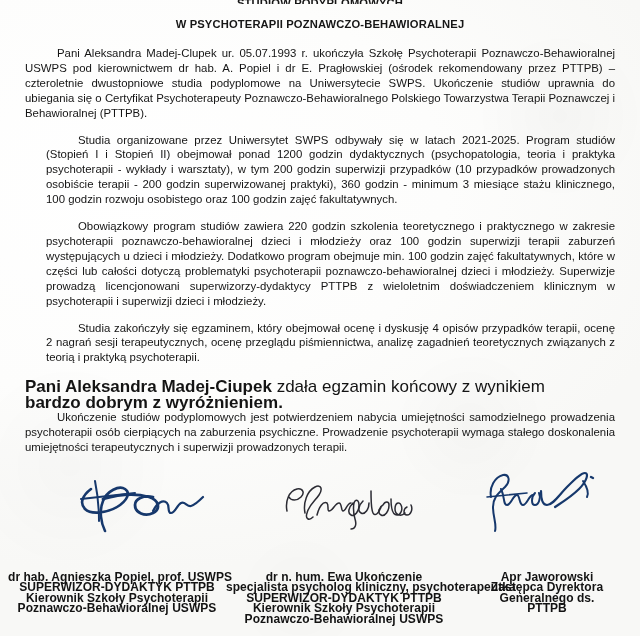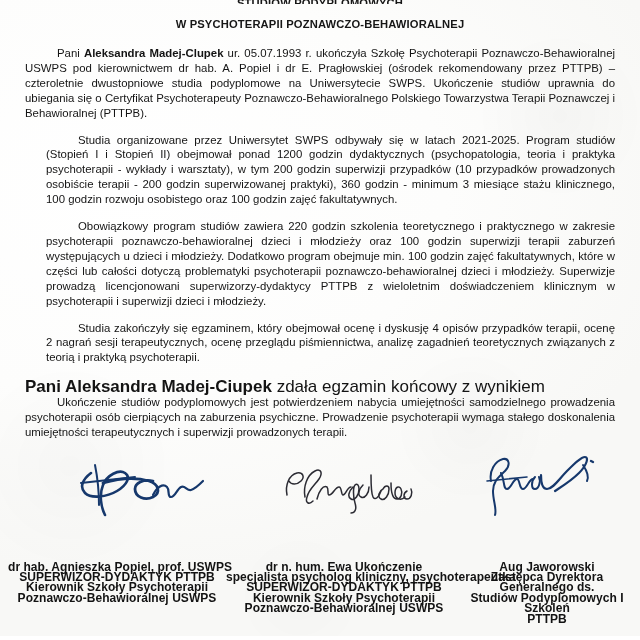--- a/index.html
+++ b/index.html
@@ -67,21 +67,21 @@
   .para {
     text-align: justify;
     font-size: 11.4px;
     line-height: 14.9px;
     margin: 0;
     color: #141414;
     -webkit-font-smoothing: none;
   }
   .para + .para { margin-top: 12px; margin-left: 21px; }
   .para .ind { display: inline-block; width: 32px; }
-  .para b { font-weight: bold; }
+  .para b { font-weight: normal; }
 
   #p1 { margin-top: 15px; }
 
   
   .result {
     font-size: 17px;
     line-height: 15.5px;
     margin-top: 14px;
     color: #141414;
   }
@@ -143,20 +143,21 @@
     <p class="para" id="p1"><span class="ind"></span><span>Pani </span><b>Aleksandra Madej-Clupek</b><span> ur. 05.07.1993 r. ukończyła Szkołę Psychoterapii Poznawczo-Behawioralnej USWPS pod kierownictwem dr hab. A. Popiel i dr E. Pragłowskiej (ośrodek rekomendowany przez PTTPB) – czteroletnie dwustopniowe studia podyplomowe na Uniwersytecie SWPS. Ukończenie studiów uprawnia do ubiegania się o Certyfikat Psychoterapeuty Poznawczo-Behawioralnego Polskiego Towarzystwa Terapii Poznawczej i Behawioralnej (PTTPB).</span></p>
 
     <p class="para"><span class="ind"></span><span>Studia organizowane przez Uniwersytet SWPS odbywały się w latach 2021-2025. Program studiów (Stopień I i Stopień II) obejmował ponad 1200 godzin dydaktycznych (psychopatologia, teoria i praktyka psychoterapii - wykłady i warsztaty), w tym  200 godzin superwizji przypadków (10 przypadków prowadzonych osobiście terapii - 200 godzin superwizowanej praktyki), 360 godzin - minimum 3 miesiące stażu klinicznego, 100 godzin rozwoju osobistego oraz 100 godzin zajęć fakultatywnych.</span></p>
 
     <p class="para"><span class="ind"></span><span>Obowiązkowy program studiów zawiera 220 godzin szkolenia teoretycznego i praktycznego w zakresie psychoterapii poznawczo-behawioralnej dzieci i młodzieży oraz 100 godzin superwizji terapii zaburzeń występujących u dzieci i młodzieży. Dodatkowo program obejmuje min. 100 godzin zajęć fakultatywnych, które w części lub całości dotyczą problematyki psychoterapii poznawczo-behawioralnej dzieci i młodzieży. Superwizje prowadzą licencjonowani superwizorzy-dydaktycy PTTPB z wieloletnim doświadczeniem klinicznym w psychoterapii i superwizji dzieci i młodzieży.</span></p>
 
     <p class="para"><span class="ind"></span><span>Studia zakończyły się egzaminem, który obejmował ocenę i dyskusję 4 opisów przypadków terapii, ocenę 2 nagrań sesji terapeutycznych, ocenę przeglądu piśmiennictwa, analizę zagadnień teoretycznych związanych z teorią i praktyką psychoterapii.</span></p>
 
     <div class="result">
       <div class="line1"><b>Pani </b><b>Aleksandra Madej-Ciupek</b><span> zdała egzamin końcowy z wynikiem</span></div>
+      <div class="line2">bardzo dobrym z wyróżnieniem.</div>
     </div>
 
     <p class="para"><span class="ind"></span><span>Ukończenie studiów podyplomowych jest potwierdzeniem nabycia umiejętności samodzielnego prowadzenia psychoterapii osób cierpiących na zaburzenia psychiczne. Prowadzenie psychoterapii wymaga stałego doskonalenia umiejętności terapeutycznych i superwizji prowadzonych terapii.</span></p>
 
     <div class="sig-band">
 
       <div class="sig" style="left:48px; top:6px;">
         <svg width="140" height="62" viewBox="0 0 140 62" fill="none" stroke="#16386c" stroke-linecap="round" stroke-linejoin="round">
           <path d="M18 16 C10 22 6 30 12 36 C18 42 34 40 44 34 C54 28 58 20 52 16 C46 12 34 18 30 28 C26 38 28 50 32 58" stroke-width="2.6"></path>
           <path d="M30 26 C44 22 62 20 76 24 C86 27 88 36 80 40 C72 44 62 40 62 32 C62 26 70 22 80 24" stroke-width="2.8"></path>
@@ -207,21 +208,20 @@
 
     <div class="foot foot-b">
       <div>dr n. hum. Ewa Ukończenie</div>
       <div>specjalista psycholog kliniczny, psychoterapeutka</div>
       <div>SUPERWIZOR-DYDAKTYK PTTPB</div>
       <div>Kierownik Szkoły Psychoterapii</div>
       <div>Poznawczo-Behawioralnej USWPS</div>
     </div>
 
     <div class="foot foot-c">
-      <div>Aug Jaworowski</div>
+      <div>Apr Jaworowski</div>
       <div>Zastępca Dyrektora Generalnego ds.</div>
-      <div>Studiów Podyplomowych I Szkoleń</div>
       <div>PTTPB</div>
     </div>
 
   </div>
 
 </div>
 
 </body></html>

